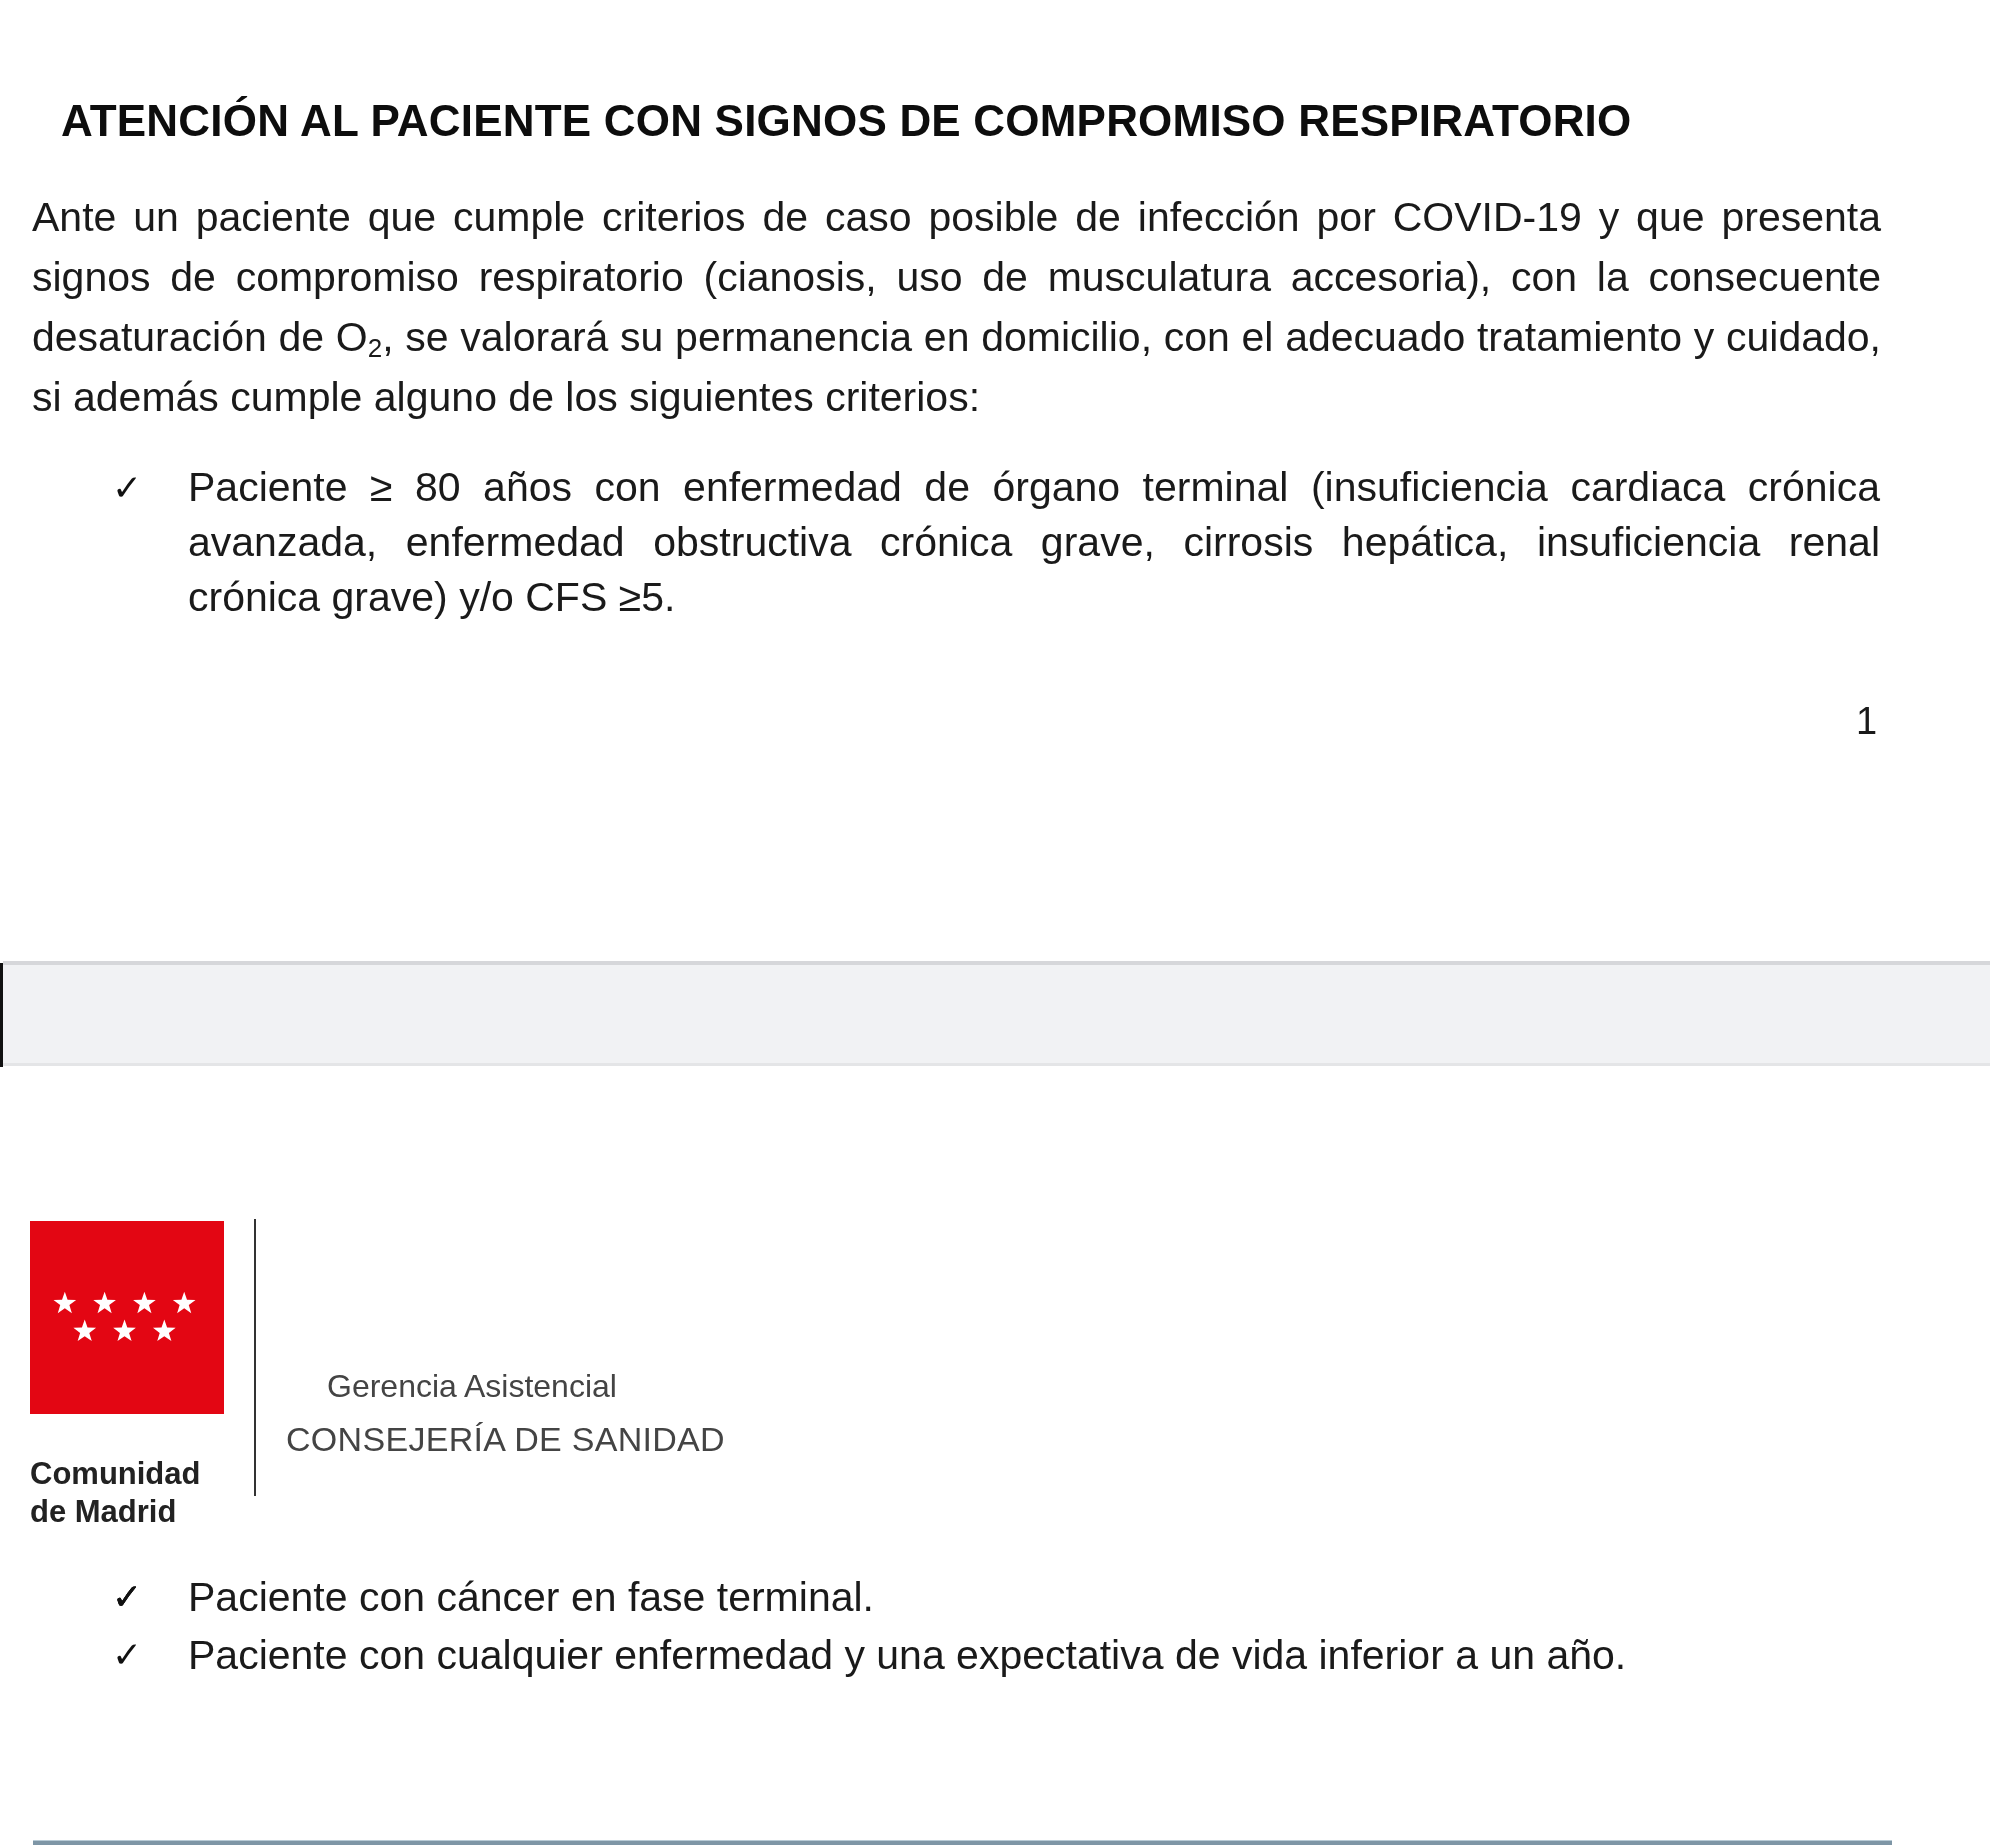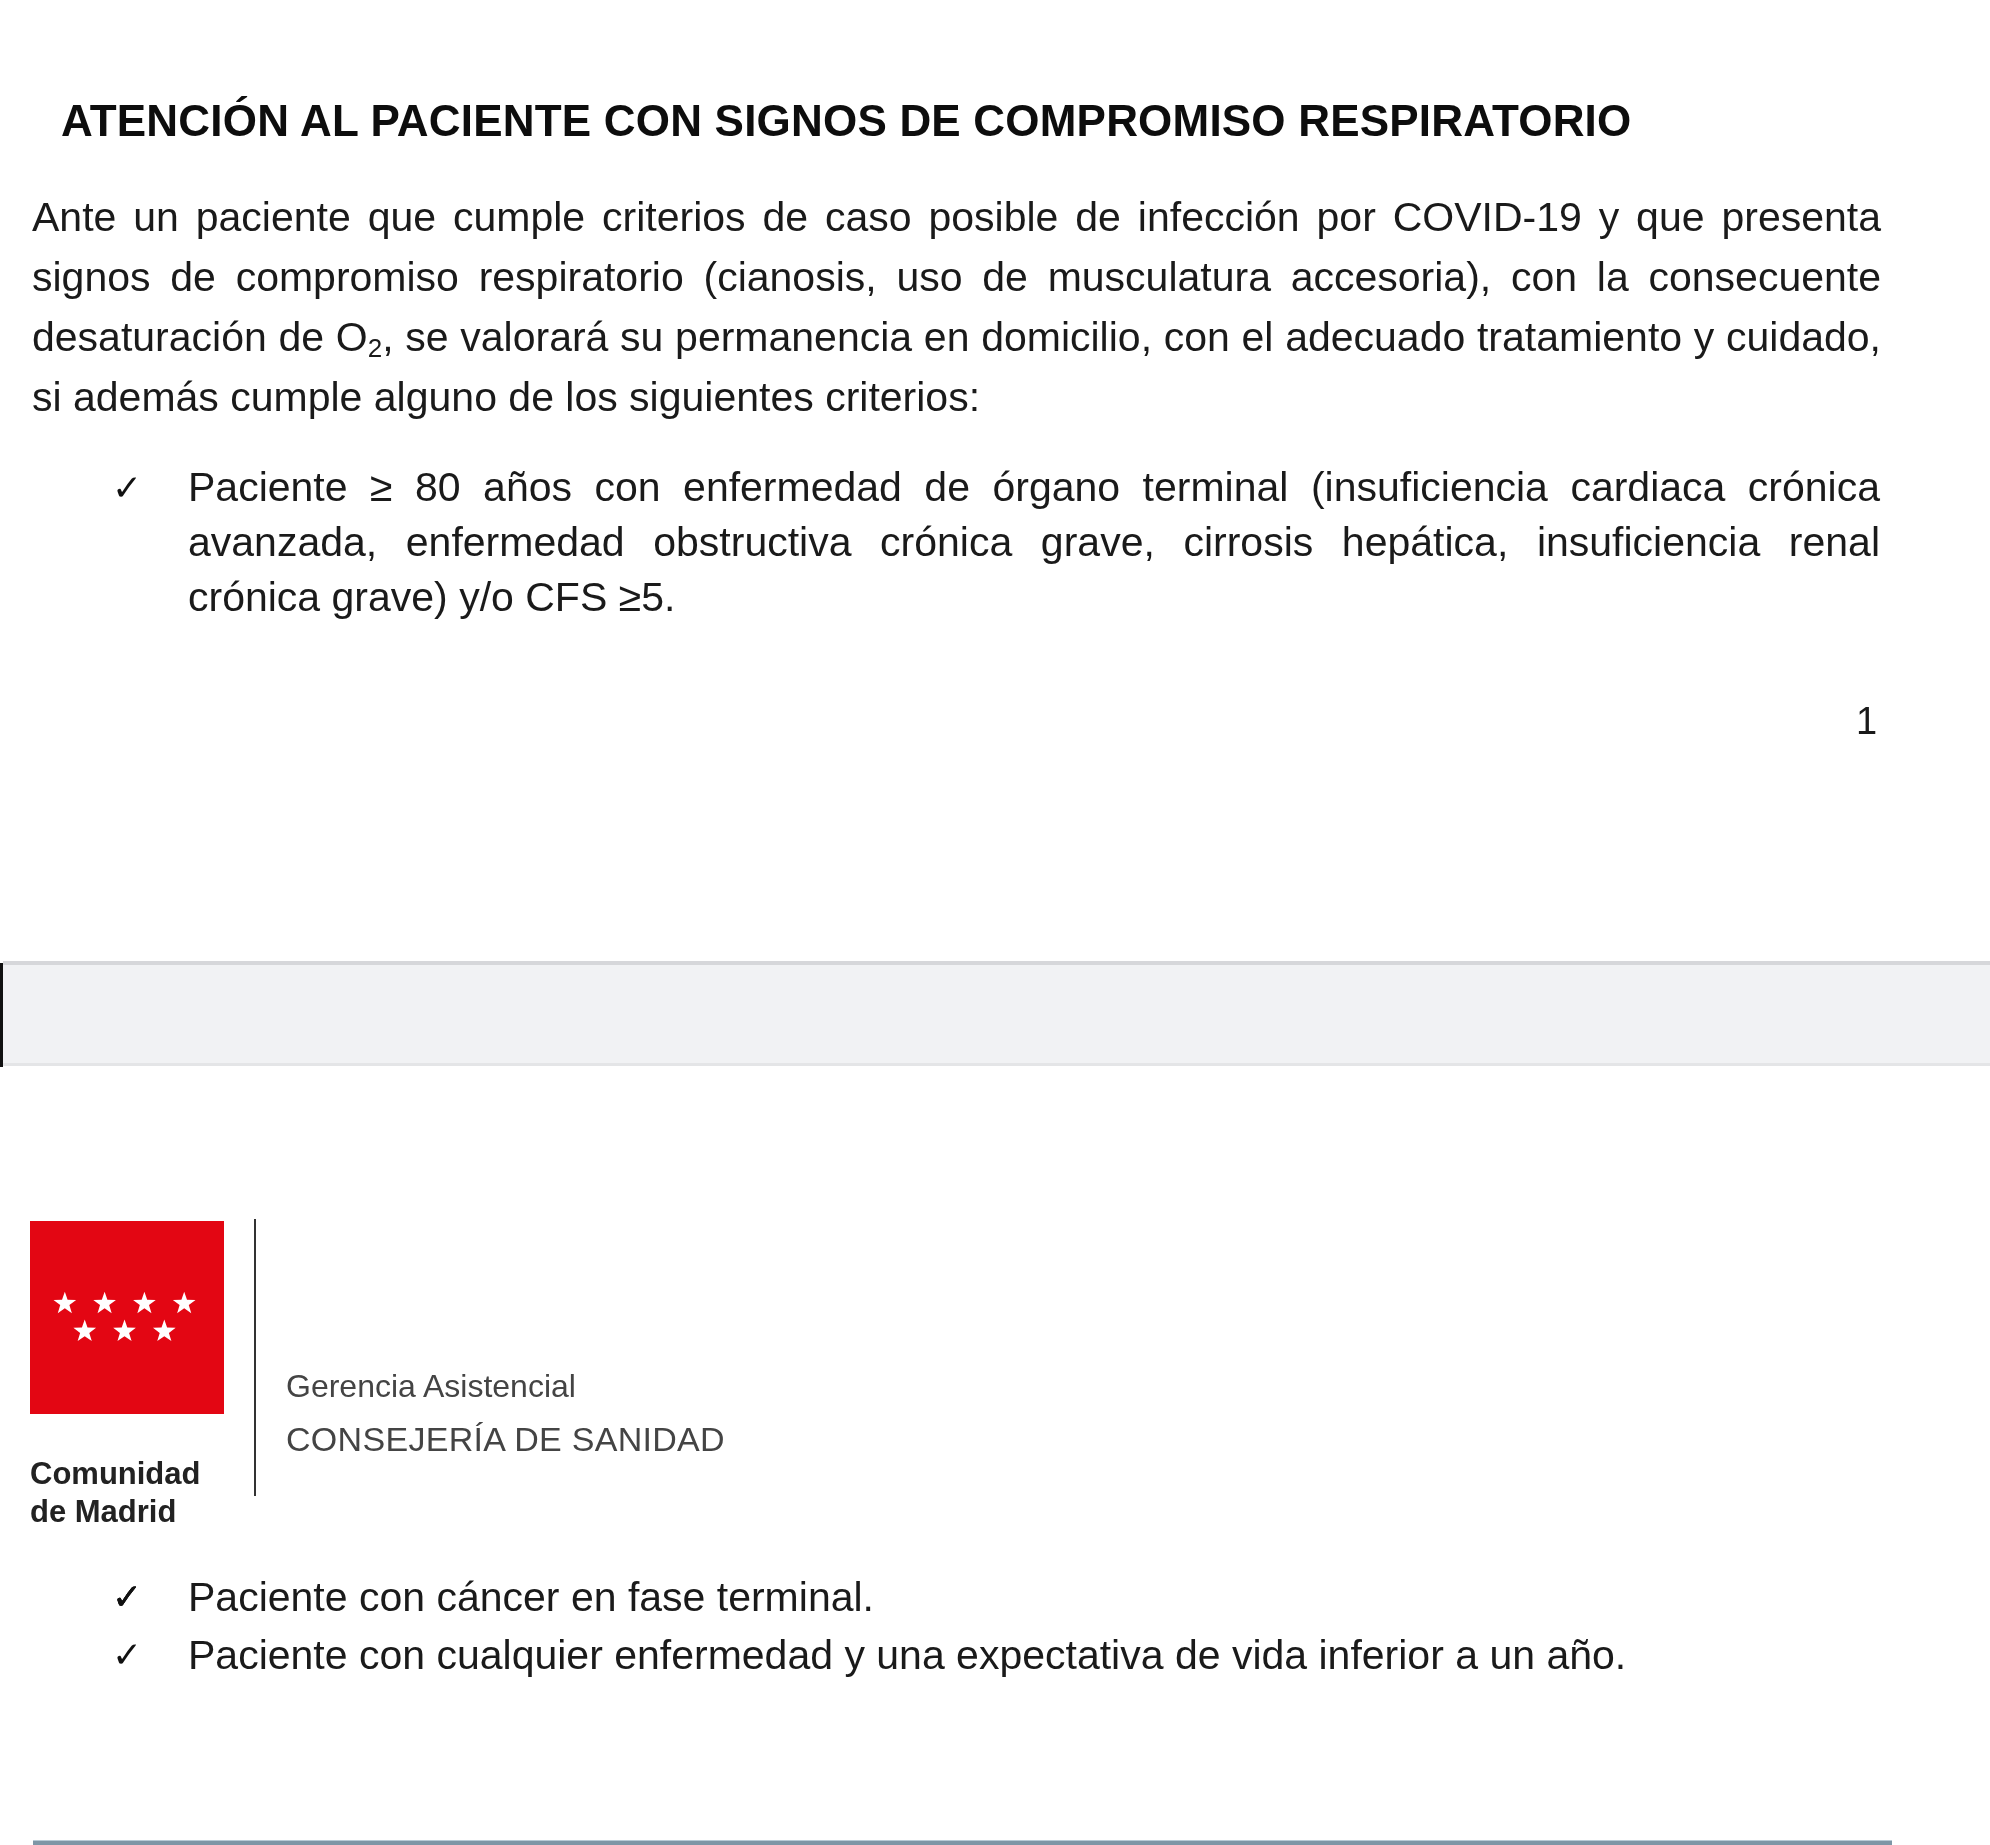--- a/index.html
+++ b/index.html
@@ -49,21 +49,21 @@
     position: absolute; left: 30px; top: 1221px; width: 194px; height: 193px;
     background: #e30613;
   }
   .logo-square svg { position: absolute; left: 0; top: 0; }
   .logo-name {
     position: absolute; left: 30px; top: 1425px;
     font-weight: bold; font-size: 31px; line-height: 38px; color: #222; margin-top: 30px;
   }
   .logo-divider { position: absolute; left: 254px; top: 1219px; width: 2px; height: 277px; background: #333; }
   .org-block { position: absolute; left: 286px; top: 1365px; color: #444; }
-  .org-line1, .org-line2 { font-size: 32px; line-height: 43px; display: block; }
+  .org-line1, .org-line2 { font-size: 32px; line-height: 43px; display: block; margin-left: 41px; }
   .org-line3 { font-size: 34px; line-height: 43px; display: block; margin-top: 10px; letter-spacing: 0.3px; }
 
   .bullets2 { left: 112px; top: 1568px; width: 1791px; font-size: 41px; line-height: 58px; color: #1a1a1a; }
   .bullets2 li { white-space: nowrap; }
 
   .bottom-rule {
     position: absolute; left: 33px; top: 1840px; width: 1859px; height: 6px;
     background: #7e96a6; border-top: 1px solid #b8cbd6;
   }
 </style>

